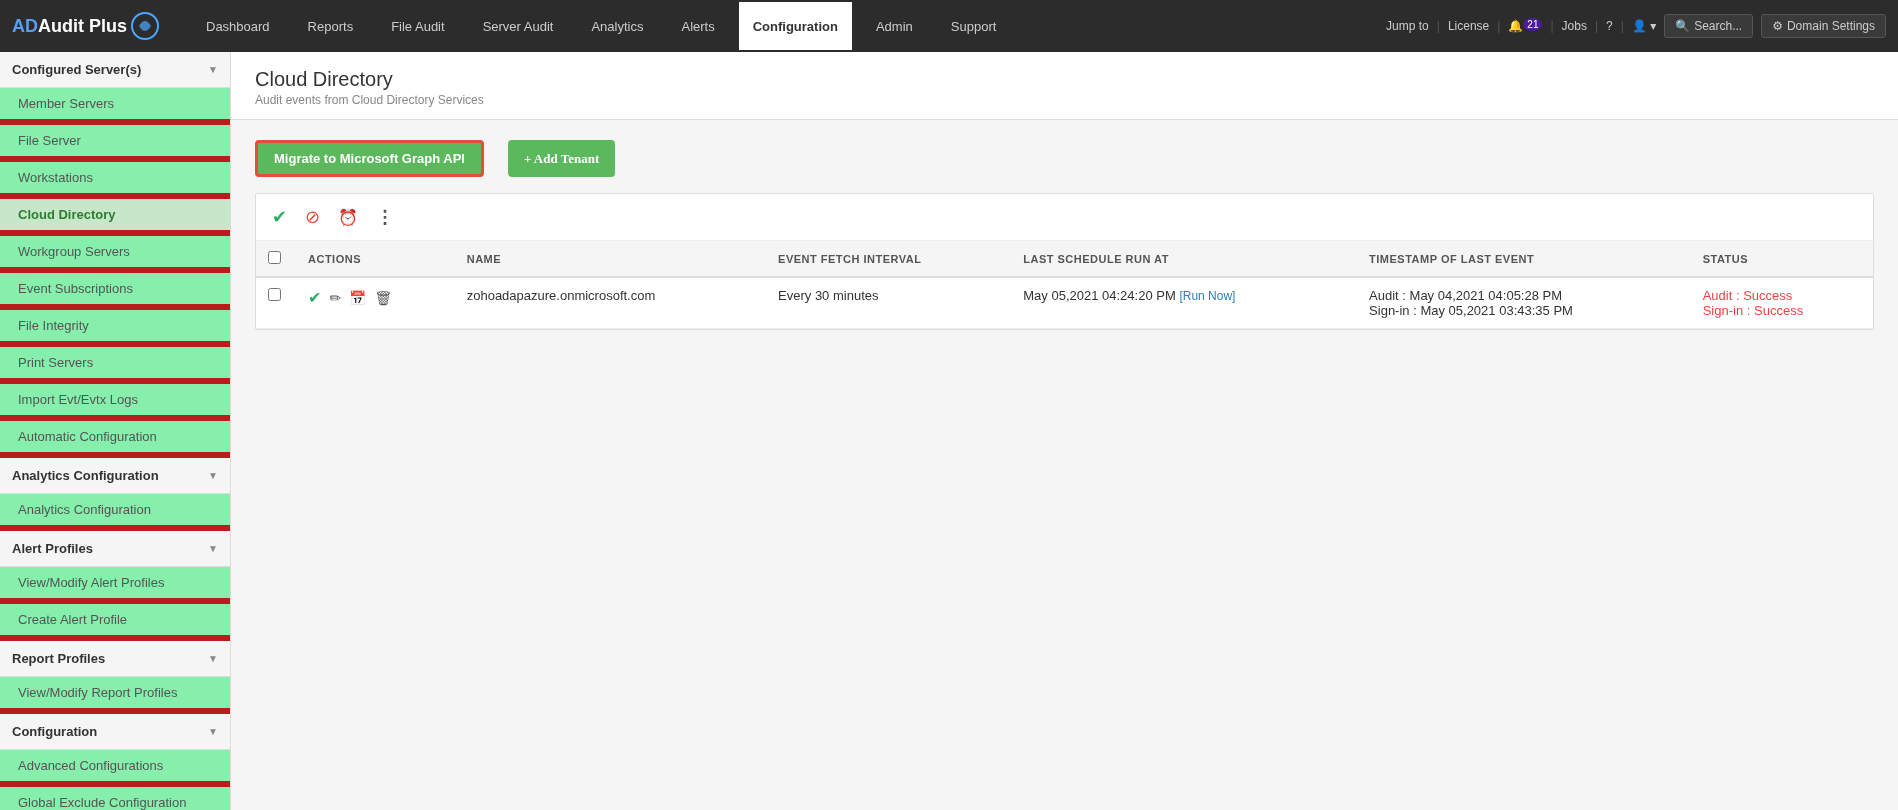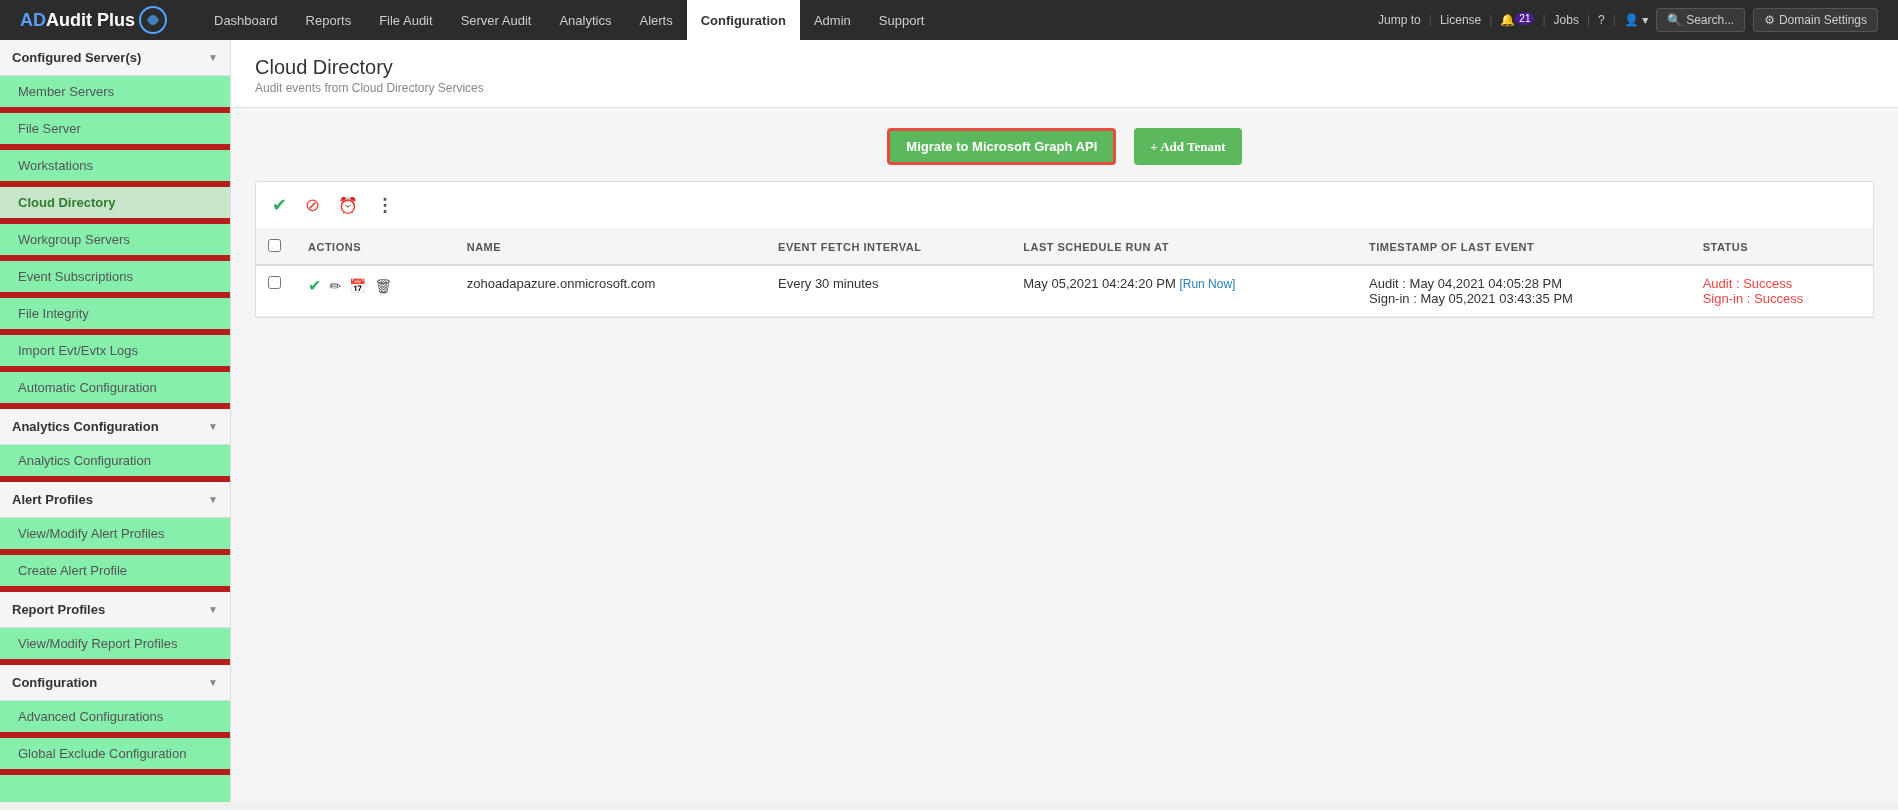--- a/index.html
+++ b/index.html
@@ -2,42 +2,43 @@
 <html><head>
   <meta charset="utf-8">
   <style>
     * { box-sizing: border-box; margin: 0; padding: 0; }
     body { font-family: Arial, sans-serif; font-size: 13px; background: #f0f0f0; overflow: hidden; }
 
     
     .topbar {
       background: #2c2c2c;
       color: #fff;
-      height: 40px;
-      display: flex;
-      align-items: center;
-      padding: 0 20px;
+      height: 52px;
+      display: flex;
+      align-items: center;
+      padding: 0 12px;
       position: relative;
     }
     .logo {
       display: flex;
       align-items: center;
       margin-right: 20px;
       min-width: 160px;
     }
     .logo-text {
       font-size: 18px;
       font-weight: bold;
       color: #fff;
     }
     .logo-text span { color: #4da6ff; }
     .nav-menu {
       display: flex;
       align-items: center;
       flex: 1;
+      gap: 10px;
     }
     .nav-item {
       color: #ccc;
       padding: 0 14px;
       height: 48px;
       display: flex;
       align-items: center;
       cursor: pointer;
       font-size: 13px;
       white-space: nowrap;
@@ -154,23 +155,23 @@
       margin-top: 2px;
     }
     .page-content {
       flex: 1;
       padding: 20px 24px;
       overflow-y: auto;
       background: #f5f5f5;
     }
     .action-bar {
       display: flex;
-      justify-content: center;
+      justify-content: flex-start;
       margin-bottom: 16px;
-      gap: 18px;
+      gap: 24px;
     }
     .btn-migrate {
       background: #5cb85c;
       color: #fff;
       border: 3px solid #e74c3c;
       border-radius: 4px;
       padding: 8px 16px;
       cursor: pointer;
       font-size: 13px;
       font-weight: bold;
@@ -299,20 +300,21 @@
       <span>Configured Server(s)</span>
       <span class="chevron">▼</span>
     </div>
     <div class="sidebar-item">Member Servers</div>
     <div class="sidebar-item">File Server</div>
     <div class="sidebar-item">Workstations</div>
     <div class="sidebar-item active">Cloud Directory</div>
     <div class="sidebar-item">Workgroup Servers</div>
     <div class="sidebar-item">Event Subscriptions</div>
     <div class="sidebar-item">File Integrity</div>
+    <div class="sidebar-item">Print Servers</div>
     <div class="sidebar-item">Import Evt/Evtx Logs</div>
     <div class="sidebar-item">Automatic Configuration</div>
 
     <div class="sidebar-section-header">
       <span>Analytics Configuration</span>
       <span class="chevron">▼</span>
     </div>
     <div class="sidebar-item">Analytics Configuration</div>
 
     <div class="sidebar-section-header">

